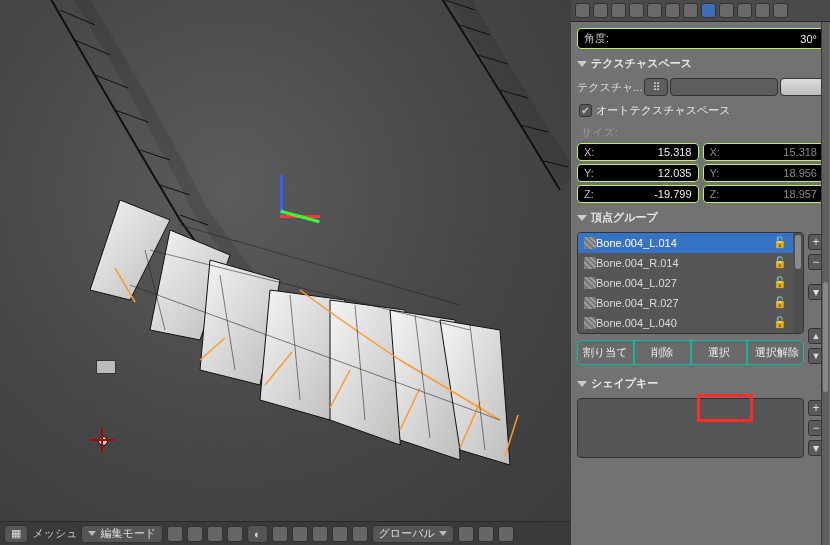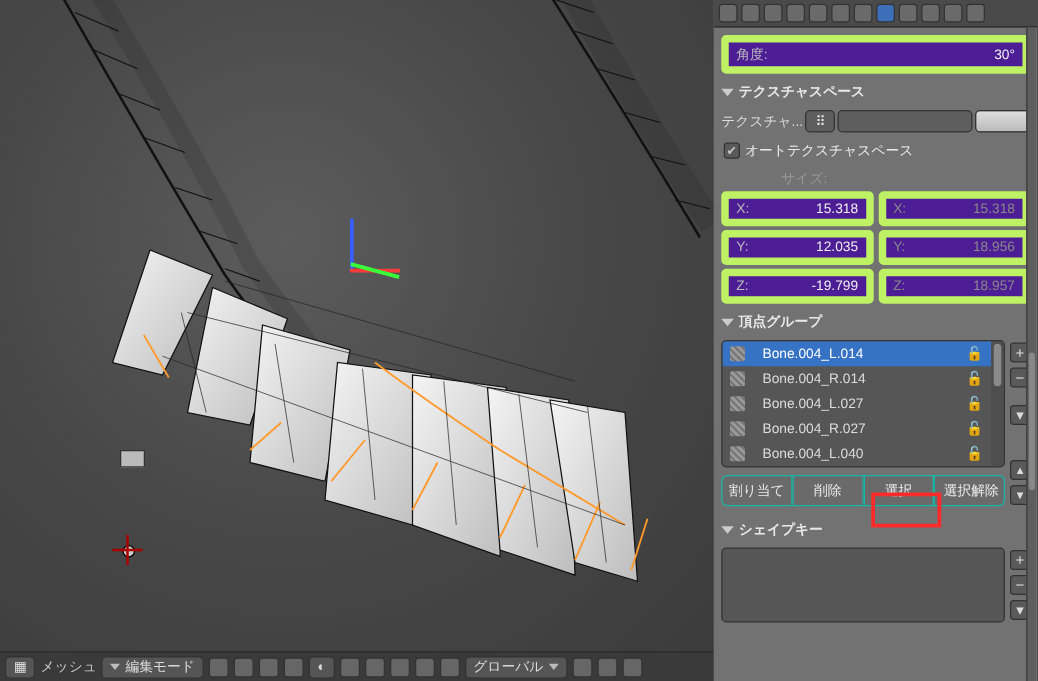--- a/index.html
+++ b/index.html
@@ -33,33 +33,33 @@
   .sidepanel { width: 259px; height: 545px; background: #727272; color: #e6e6e6; display:flex; flex-direction:column; overflow:hidden; position:relative; }
   .tabstrip { height: 22px; background: #4a4a4a; border-bottom:1px solid #2a2a2a; display:flex; align-items:center; padding:0 4px; gap:3px; }
   .tabstrip .ti { width:15px; height:15px; background:#6a6a6a; border:1px solid #333; border-radius:3px; }
   .tabstrip .ti.active { background:#3d6fb8; }
   
   .panel-scroll { flex:1; overflow:hidden; padding:0 6px 4px 6px; display:flex; flex-direction:column; gap:3px; position:relative; }
   .scrollbar { position:absolute; right:1px; top:22px; bottom:0; width:8px; background:#5e5e5e; border-left:1px solid #3a3a3a; }
   .scrollbar .thumb { position:absolute; left:1px; right:1px; top:260px; height:110px; background:#888; border-radius:3px; }
 
   .row { display:flex; align-items:center; gap:4px; }
-  .field { background:#4c1d95; border:6px solid #bef264; border-radius:4px; padding:2px 6px; color:#ddd; display:flex; align-items:center; justify-content:space-between; }
+  .field { background:#000000; border:1px solid #bef264; border-radius:4px; padding:2px 6px; color:#ddd; display:flex; align-items:center; justify-content:space-between; }
   .num { flex:1; }
   .num .lab { color:#bbb; }
   .num .val { color:#eee; text-align:right; }
   .num.dim .lab, .num.dim .val { color:#888; }
 
   .section-head { display:flex; align-items:center; gap:6px; padding:4px 2px; color:#e8e8e8; font-weight:bold; }
   .section-head::before { content:""; display:inline-block; width:0; height:0; border-top:5px solid transparent; border-bottom:5px solid transparent; border-left:6px solid #ccc; transform:rotate(90deg); }
 
   .checkbox { width:13px; height:13px; background:#5a5a5a; border:1px solid #333; border-radius:3px; display:inline-flex; align-items:center; justify-content:center; color:#c9c9c9; font-size:10px; }
   
   .vg-list { background:#565656; border:1px solid #333; border-radius:4px; overflow:hidden; flex:0 0 auto; }
-  .vg-row { display:flex; align-items:center; gap:14px; padding:2px 6px; color:#ddd; height:20px;text-align:right; }
+  .vg-row { display:flex; align-items:center; gap:0; padding:2px 6px; color:#ddd; height:20px;text-align:right; }
   .vg-row.sel { background:#3773c4; color:#fff; }
   .vg-row .vgicon { width:12px; height:12px; background:repeating-linear-gradient(45deg,#999 0,#999 2px,#777 2px,#777 4px); border-radius:2px; }
   .vg-row .lock { margin-left:auto; width:14px; height:14px; }
   .vg-list-scroll { width:10px; background:#4e4e4e; }
   .vg-wrap { display:flex; }
   .vg-col { flex:1; }
   .vg-side { width:20px; display:flex; flex-direction:column; gap:4px; padding:2px 0 0 4px; }
   .mini-btn { width:16px; height:16px; background:#5a5a5a; border:1px solid #333; border-radius:3px; color:#ddd; display:flex; align-items:center; justify-content:center; font-size:12px; line-height:1; }
 
   .btnrow { display:flex; gap:0; }
@@ -195,21 +195,21 @@
       <span class="texspace-field"></span>
       <span class="colorbar"></span>
     </div>
 
     <div class="row" style="padding:4px 2px;">
       <span class="checkbox">✔</span>
       <span style="color:#eee;">オートテクスチャスペース</span>
     </div>
 
     <div class="row">
-      <span style="flex:1; padding-left:4px; color:#999;margin-left:44px;">サイズ:</span>
+      <span style="flex:1; padding-left:4px; color:#999;">サイズ:</span>
     </div>
     <div class="row">
       <div class="field num">
           <span class="lab">X:</span>
           <span class="val">15.318</span>
         </div>
       <div class="field num dim">
           <span class="lab">X:</span>
           <span class="val">15.318</span>
         </div>

